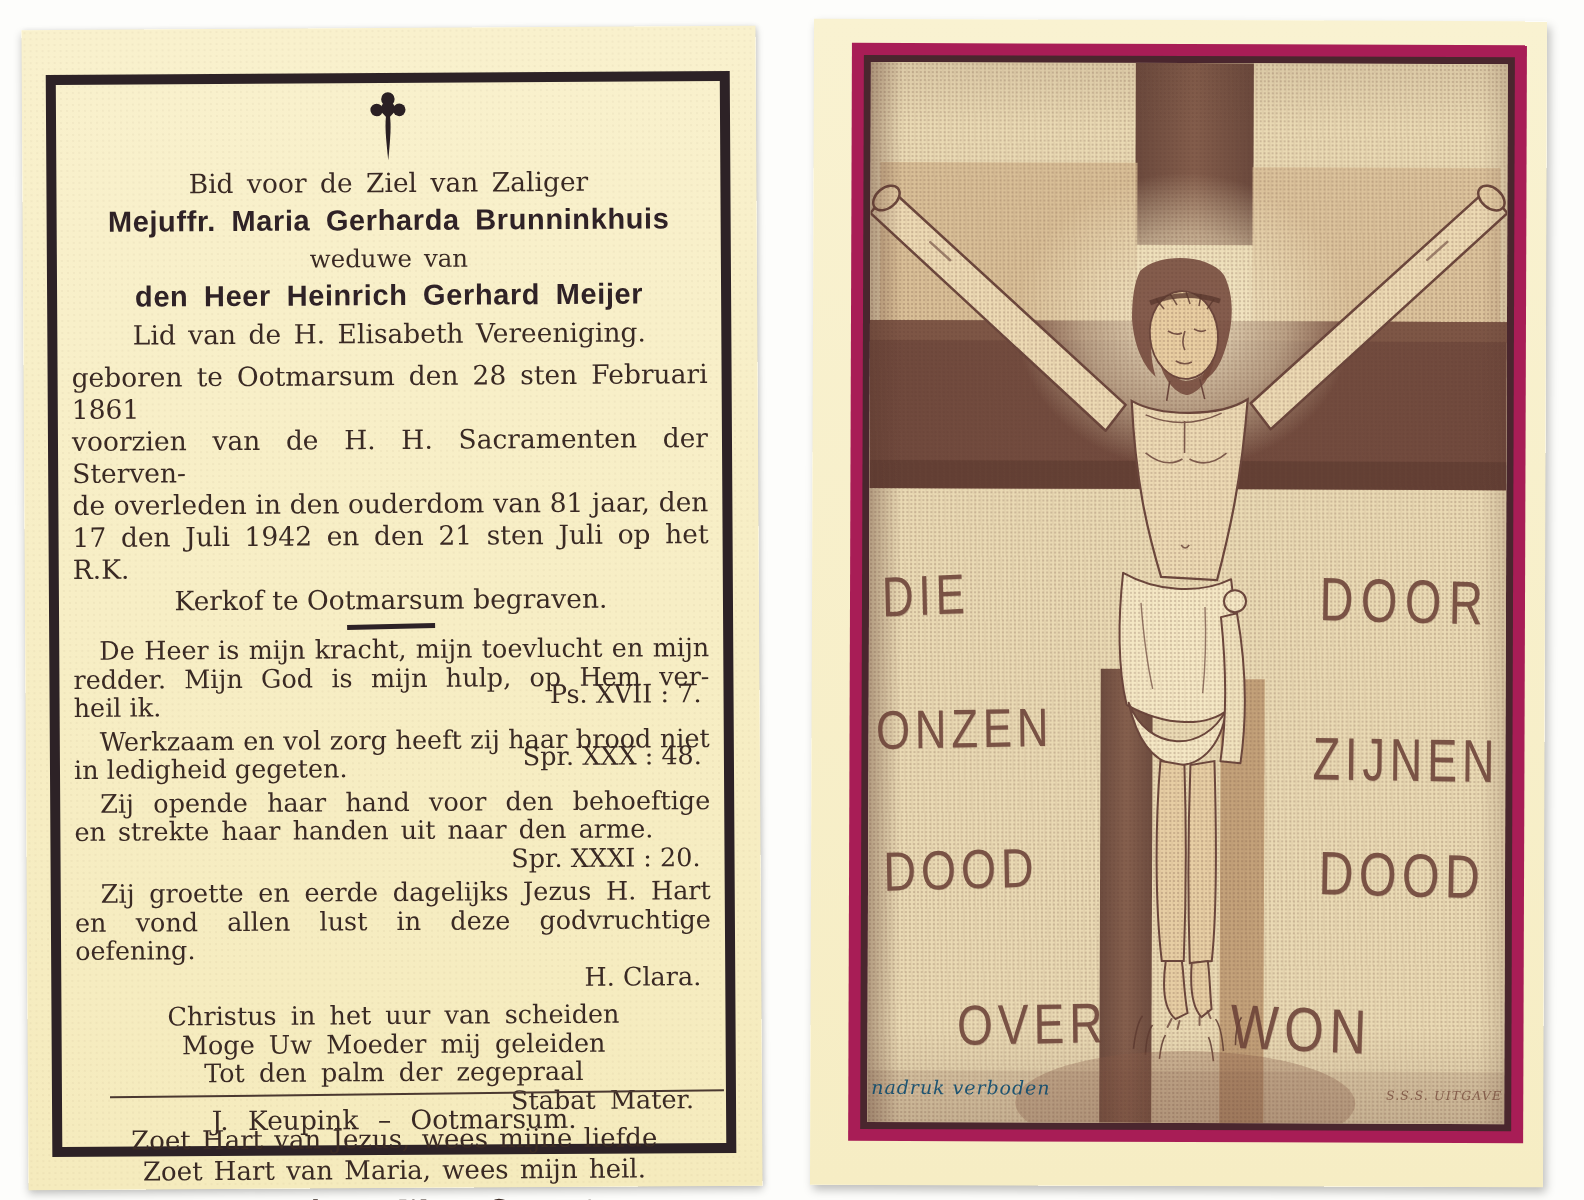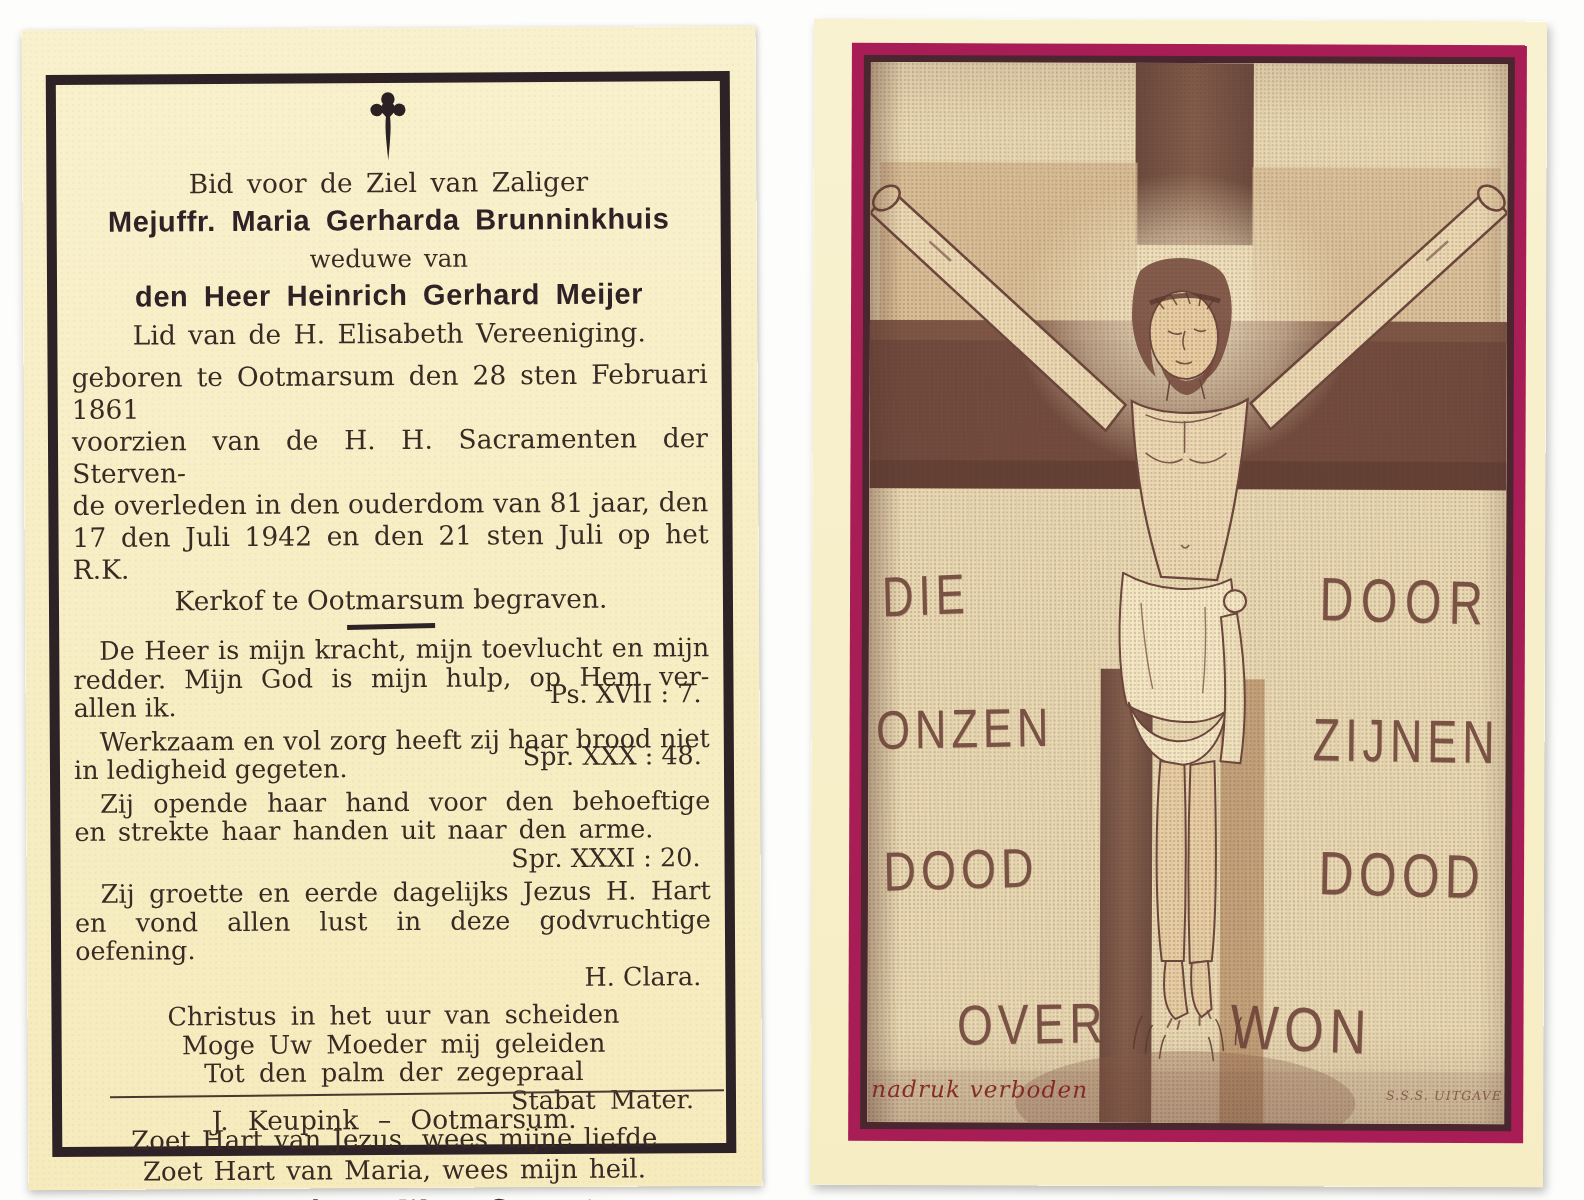--- a/index.html
+++ b/index.html
@@ -70,27 +70,27 @@
       linear-gradient(180deg, rgba(90,55,45,.10), transparent 6%);}
   .motto-word{position:absolute;z-index:5;font-family:"Liberation Sans","DejaVu Sans",sans-serif;
     color:#6b4137;opacity:.88;letter-spacing:.11em;
     text-shadow:.5px .5px 0 rgba(107,65,55,.3);}
   .motto-word span{display:inline-block;transform-origin:left bottom;}
   .mw-l{font-size:46px;}
   .mw-r{font-size:51px;}
   .w-die   {left:14px; top:514px;} .w-die span{transform:scale(.95,1.22) rotate(-2deg);}
   .w-door  {left:450px;top:512px;letter-spacing:.16em;} .w-door span{transform:scale(.92,1.2) rotate(1deg);}
   .w-onzen {left:8px;  top:646px;} .w-onzen span{transform:scale(.95,1.18) rotate(-1deg);}
-  .w-zijnen{left:444px;top:652px;} .w-zijnen span{transform:scale(.88,1.18) rotate(.5deg);}
+  .w-zijnen{left:444px;top:671px;} .w-zijnen span{transform:scale(.88,1.18) rotate(.5deg);}
   .w-dood1 {left:16px; top:788px;} .w-dood1 span{transform:scale(.98,1.2) rotate(-1.5deg);}
   .w-dood2 {left:450px;top:786px;} .w-dood2 span{transform:scale(.95,1.2) rotate(1deg);}
   .w-over  {left:90px; top:942px;} .w-over span{transform:scale(1,1.22) rotate(-1deg);}
   .w-won   {left:362px;top:940px;} .w-won span{transform:scale(1,1.22) rotate(2deg);}
   .footnote-left{position:absolute;z-index:5;left:4px;top:1014px;
-    font-family:"DejaVu Serif",serif;font-style:italic;font-size:23px;color:#7f1d1d;
+    font-family:"DejaVu Serif",serif;font-style:italic;font-size:19px;color:#0c4a6e;
     letter-spacing:.05em;opacity:.9;}
   .footnote-right{position:absolute;z-index:5;right:2px;top:1024px;
     font-family:"DejaVu Serif",serif;font-style:italic;font-size:12.5px;color:#7a5040;
     letter-spacing:.09em;opacity:.85;}
 </style>
 </head>
 <body>
 
 <div class="sheet">
 
@@ -124,21 +124,21 @@
           <div class="cl">Kerkof te Ootmarsum begraven.</div>
         </div>
 
         <div class="divider"></div>
 
         <div class="quotes">
           <div class="qgroup">
             <div class="jl qindent">De Heer is mijn kracht, mijn toevlucht en mijn</div>
             <div class="jl">redder. Mijn God is mijn hulp, op Hem ver-</div>
             <div class="cit-row">
-              <span>allen ik.</span>
+              <span>heil ik.</span>
               <span class="cit">Ps. XVII : 7.</span>
             </div>
           </div>
           <div class="qgroup">
             <div class="jl qindent">Werkzaam en vol zorg heeft zij haar brood niet</div>
             <div class="cit-row">
               <span>in ledigheid gegeten.</span>
               <span class="cit">Spr. XXX : 48.</span>
             </div>
           </div>

